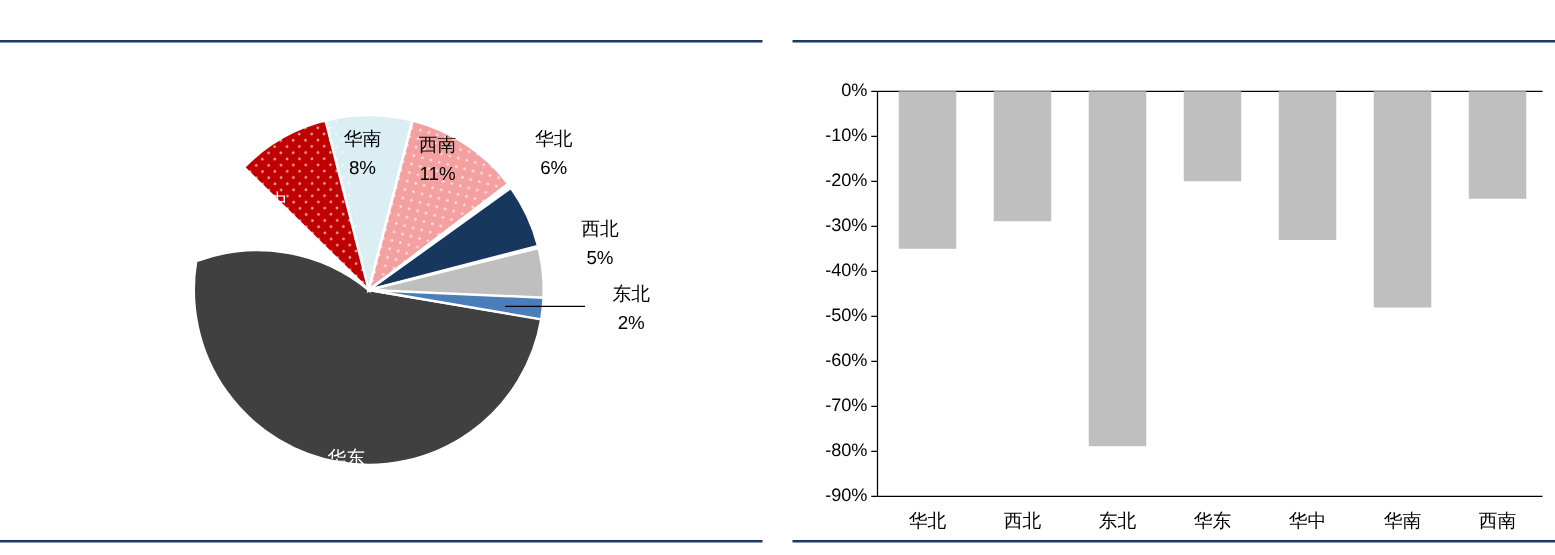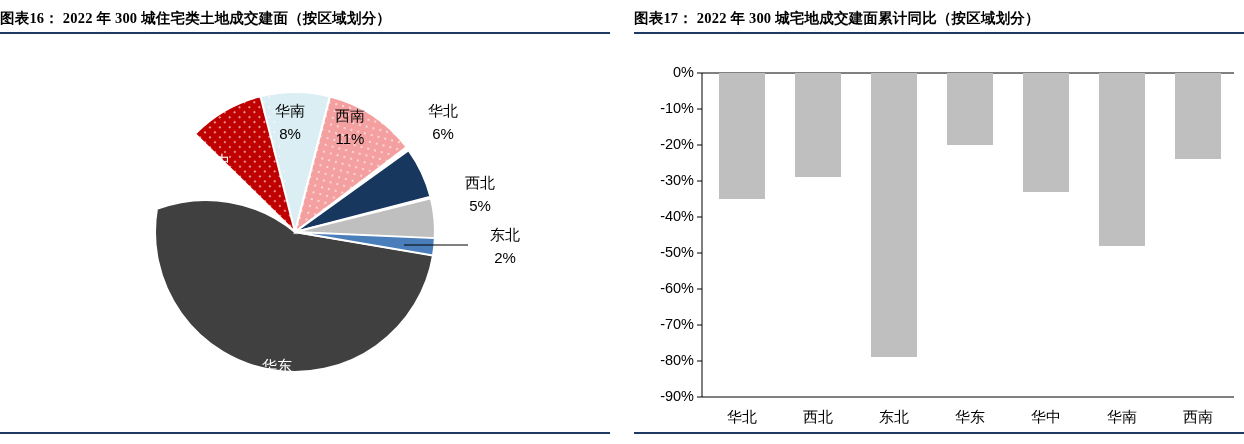--- a/index.html
+++ b/index.html
@@ -87,21 +87,20 @@
   }
   .ytick { text-anchor: end; dominant-baseline: middle; }
   .xtick { text-anchor: middle; dominant-baseline: hanging; font-size: 15px; }
 </style>
 </head>
 <body>
 
 <div class="page">
 
   <div class="panel panel-left">
-    <div class="panel-title">图表16： 2022 年 300 城住宅类土地成交建面（按区域划分）</div>
     <div class="title-rule"></div>
 
     <div class="pie-wrap">
       <svg class="pie-svg" width="610" height="390" viewBox="0 0 610 390">
 
         <g>
 
           <path fill="#404040" stroke="#ffffff" stroke-width="2" d="M 295 192 L 295 52 A 140 140 0 0 1 295 332 A 140 140 0 0 1 295 192 Z" transform="rotate(99.5 295 192)"></path>
 
           <path fill="#C00000" stroke="#ffffff" stroke-width="2" d="M 295 192 L 295 52 A 140 140 0 0 1 377.3 78.7 Z" transform="rotate(-45.5 295 192)"></path>
@@ -151,21 +150,20 @@
           <text class="pie-label light" x="505" y="196">东北</text>
           <text class="pie-label light" x="505" y="219">2%</text>
         </g>
       </svg>
     </div>
 
     <div class="bottom-rule"></div>
   </div>
 
   <div class="panel panel-right">
-    <div class="panel-title">图表17： 2022 年 300 城宅地成交建面累计同比（按区域划分）</div>
     <div class="title-rule"></div>
 
     <div class="bar-wrap">
       <svg width="610" height="390" viewBox="0 0 610 390">
 
         <line x1="68" y1="33" x2="68" y2="357" stroke="#000" stroke-width="1"></line>
 
         <line x1="68" y1="33" x2="600" y2="33" stroke="#000" stroke-width="1"></line>
 
         <line x1="68" y1="357" x2="600" y2="357" stroke="#000" stroke-width="1"></line>

